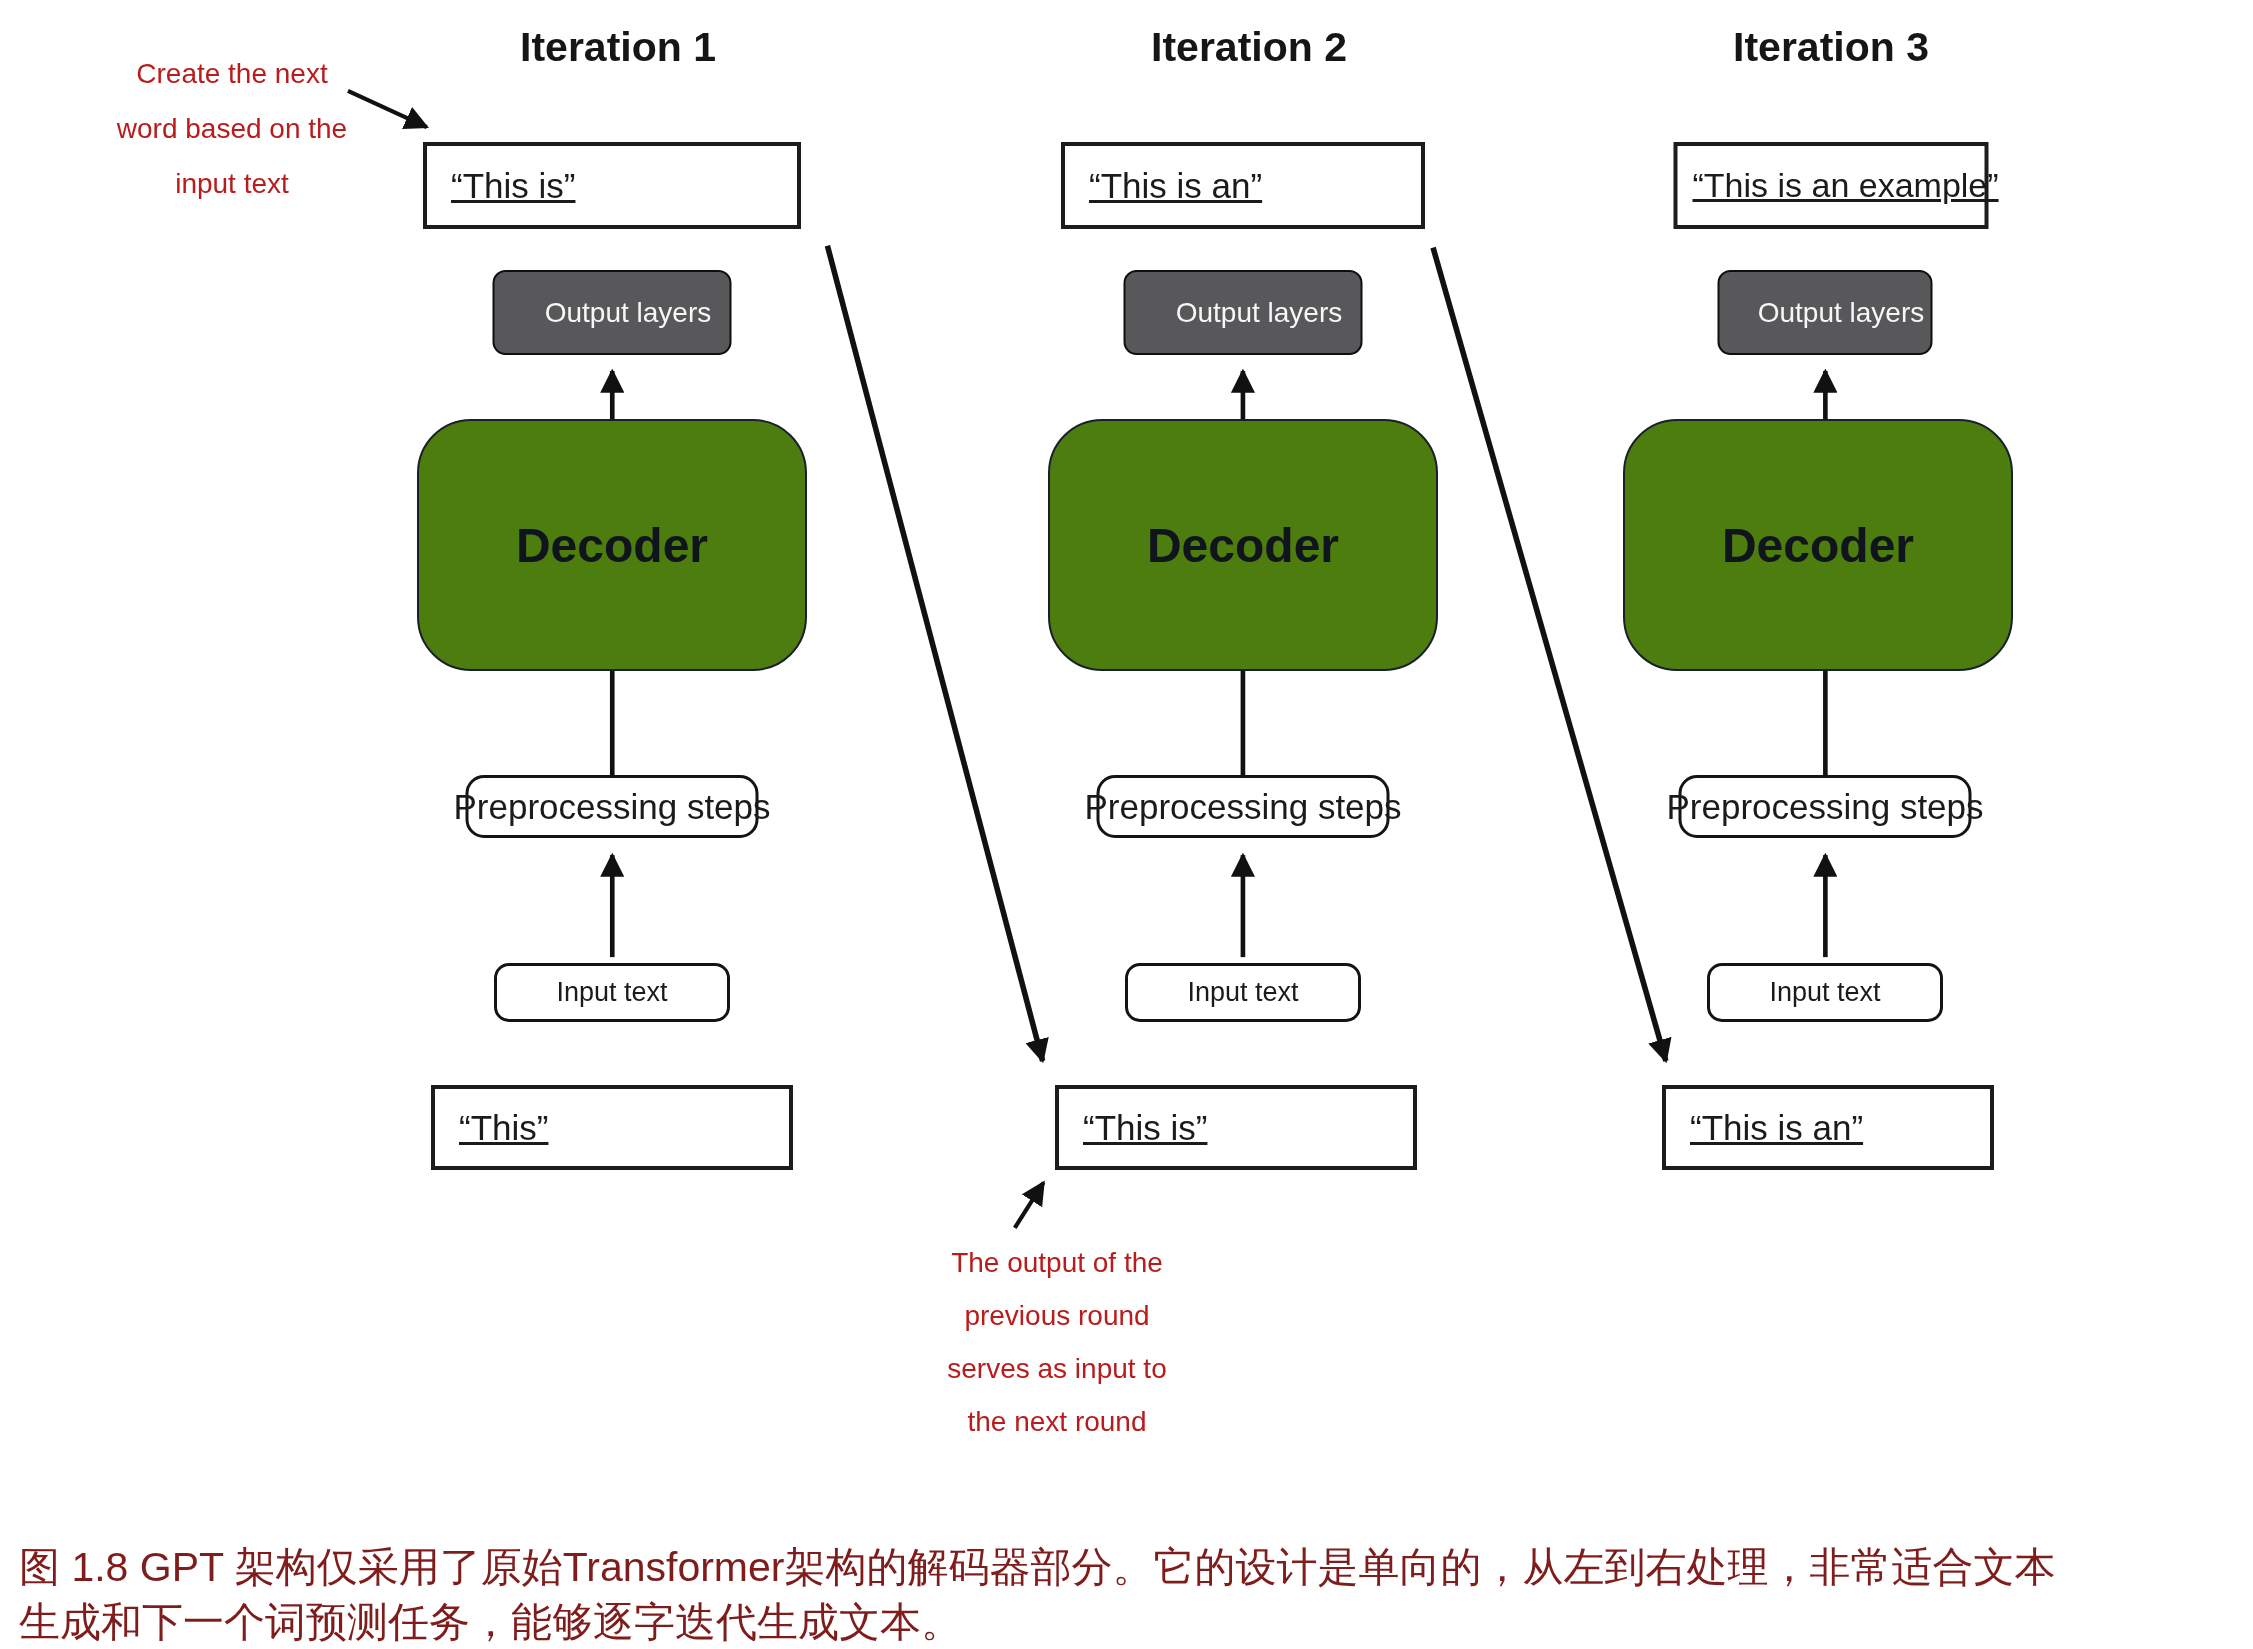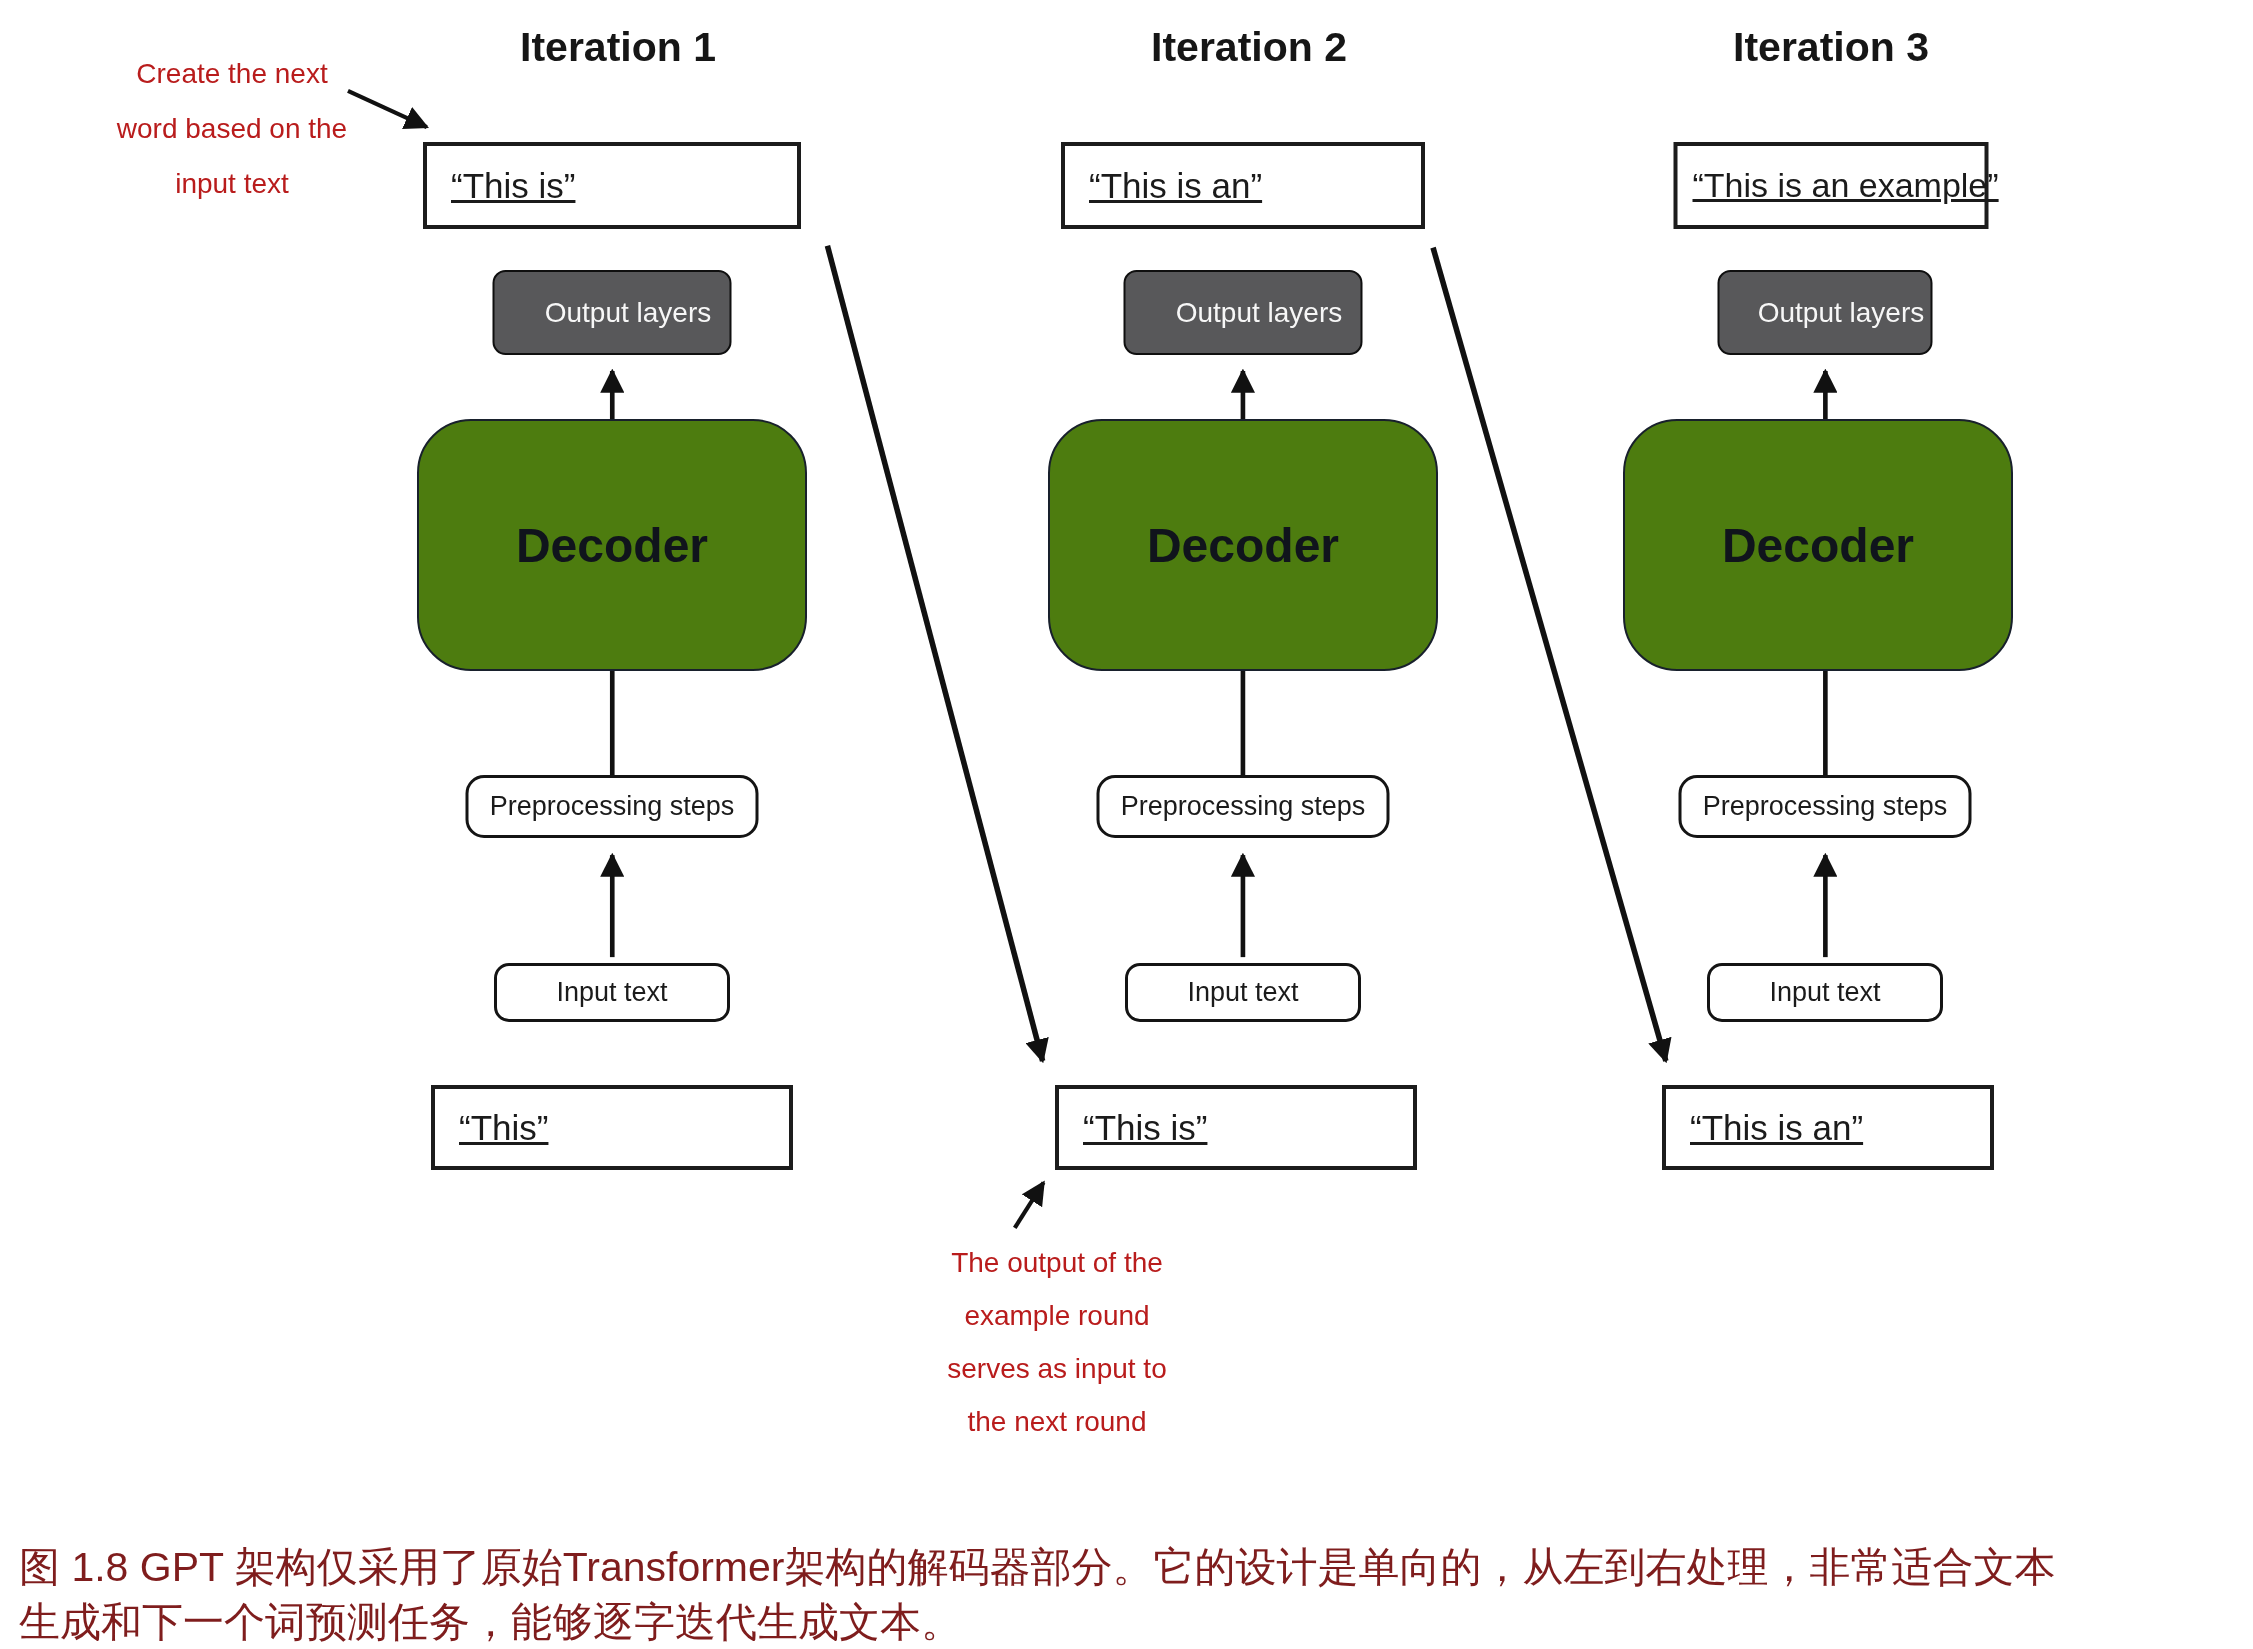--- a/index.html
+++ b/index.html
@@ -31,21 +31,21 @@
     top:419px;width:390px;height:252px;border-radius:54px;
     background:#4d7c0f;border:2.8px solid #18202c;box-sizing:border-box;
     display:flex;align-items:center;justify-content:center;
     font-size:48px;font-weight:700;color:#10141c;
   }
   .pill{
     background:#ffffff;border:3.7px solid #141414;box-sizing:border-box;
     display:flex;align-items:center;justify-content:center;
     color:#1b1b1b;white-space:nowrap;
   }
-  .preprocessing{top:775px;width:293px;height:63px;border-radius:18.6px;font-size:27px;font-weight:500;}
+  .preprocessing{top:775px;width:293px;height:63px;border-radius:18.6px;font-size:35px;font-weight:500;}
   .input-text{top:963px;width:236px;height:59px;border-radius:15px;font-size:27px;font-weight:500;}
   .note{
     font-size:28px;font-weight:400;color:#b91c1c;text-align:center;
     line-height:55px;white-space:nowrap;
   }
   .caption{
     left:19px;top:1540px;font-size:41px;line-height:55px;color:#7f1d1d;white-space:nowrap;
   }
   svg.arrows{position:absolute;left:0;top:0;pointer-events:none;}
 </style>
@@ -141,21 +141,21 @@
   </div>
 
   <div class="abs ctr note" style="left:232px;top:46px;">
     <div>Create the next</div>
     <div>word based on the</div>
     <div>input text</div>
   </div>
 
   <div class="abs ctr note" style="left:1057px;top:1236px;line-height:53px;">
     <div>The output of the</div>
-    <div>example round</div>
+    <div>previous round</div>
     <div>serves as input to</div>
     <div>the next round</div>
   </div>
 
   <div class="abs caption">
     <div>图 1.8  GPT 架构仅采用了原始Transformer架构的解码器部分。它的设计是单向的，从左到右处理，非常适合文本</div>
     <div>生成和下一个词预测任务，能够逐字迭代生成文本。</div>
   </div>
 
 </div>

